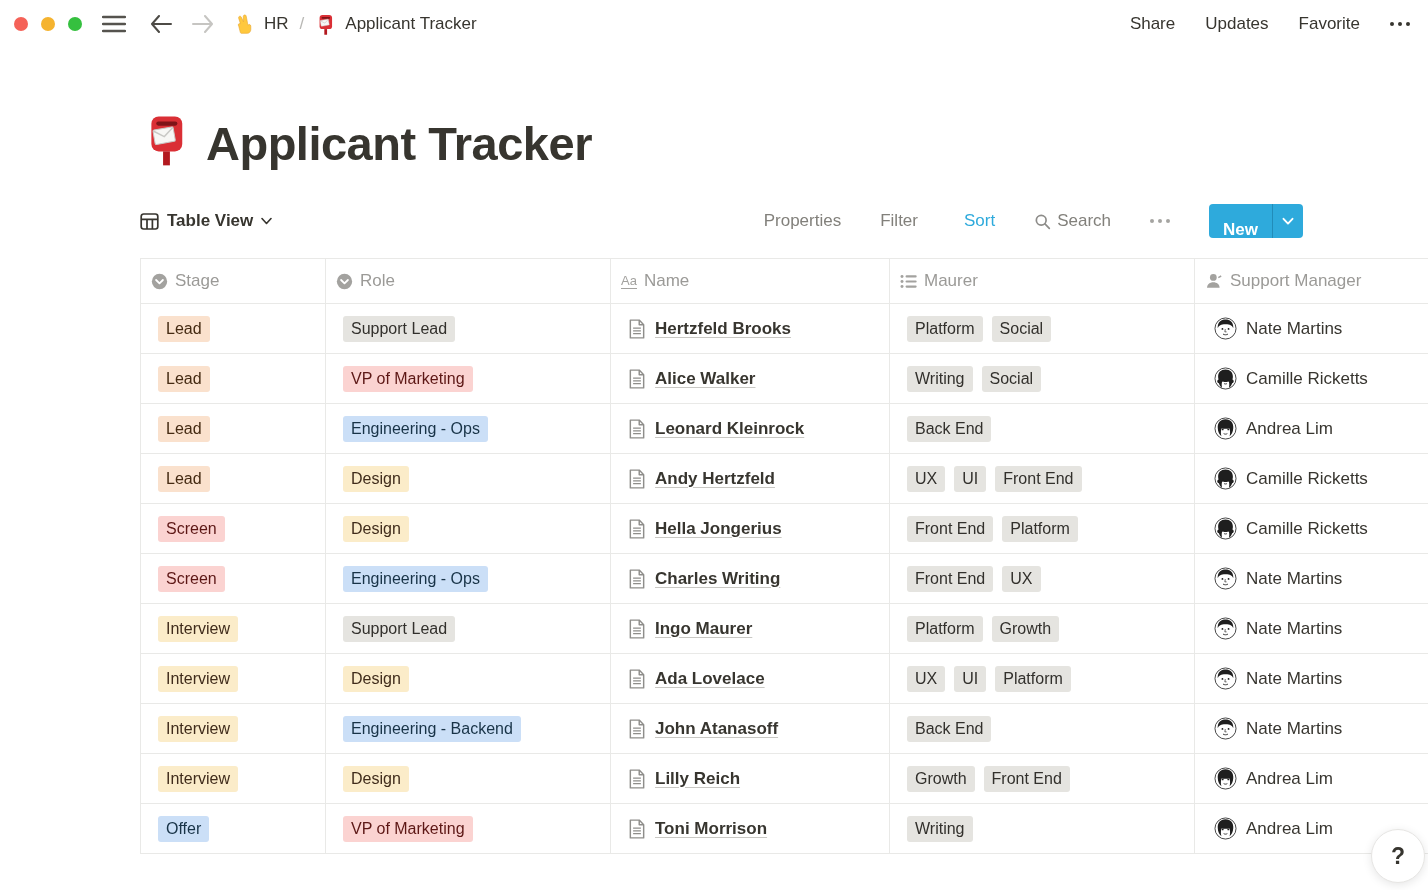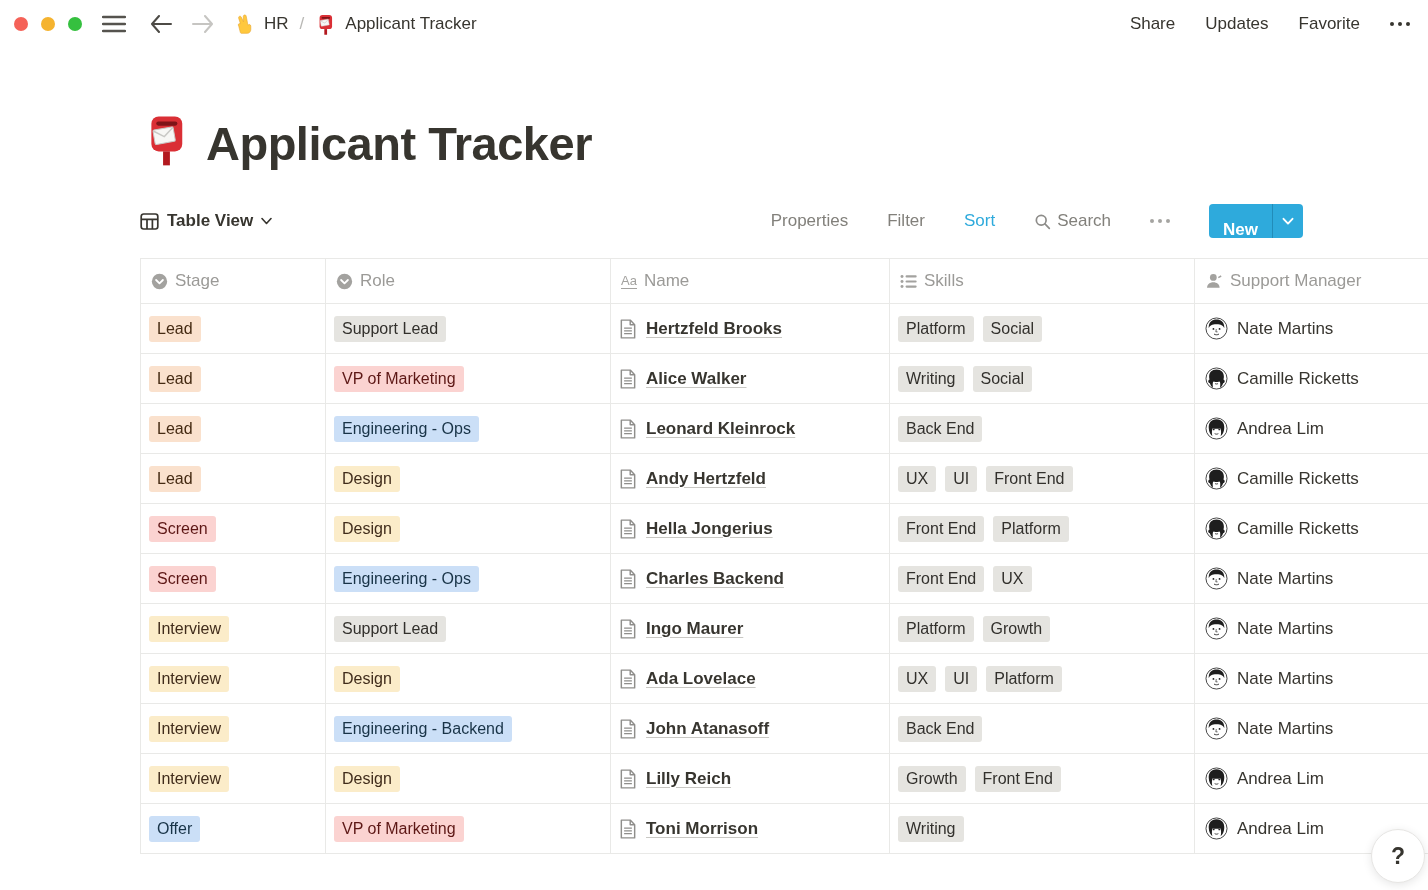--- a/index.html
+++ b/index.html
@@ -22,38 +22,38 @@
 
   
   .page-body { padding-left:140px; }
   .title-row { display:flex; align-items:flex-end; gap:14px; margin-top:60px; height:62px; }
   .page-title { font-size:47px; font-weight:700; letter-spacing:-0.5px; line-height:1.1; }
 
   .toolbar { margin-top:34px; width:1163px; display:flex; align-items:center; }
   .view-switch { display:flex; align-items:center; gap:8px; font-size:17px; font-weight:700; cursor:pointer; }
   .toolbar-right { margin-left:auto; display:flex; align-items:center; gap:39px; font-size:17px; color:#82807B; }
   .toolbar-right .tb-link { cursor:pointer; }
-  .sort-link { color:#2EAADC; }
+  .sort-link { color:#2EAADC;margin-left:7px; }
   .search-group { display:flex; align-items:center; gap:6px; cursor:pointer; }
   .dots { display:inline-flex; gap:4px; align-items:center; cursor:pointer; }
   .dots i { width:4px; height:4px; border-radius:50%; background:#A5A4A1; }
   .topbar-right .dots i { background:#37352F; }
   .new-btn { display:flex; align-items:stretch; border-radius:4px; overflow:hidden; cursor:pointer; height:34px; }
   .new-main { color:#fff; font-weight:700; font-size:17px; display:flex; align-items:center; padding:0 14px;margin-top:18px; }
   .new-caret { display:flex; align-items:center; padding:0 9px; border-left:1px solid rgba(9,85,119,0.35); }
 
   
   table { border-collapse:collapse; table-layout:fixed; width:1288px; margin-top:20px; }
   th,td { border-bottom:1px solid #E9E9E7; text-align:left; vertical-align:middle; }
   th:not(:last-child), td:not(:last-child){ border-right:1px solid #E9E9E7; }
   th:first-child, td:first-child { border-left:1px solid #E9E9E7;border-radius:20px; }
   thead th { border-top:1px solid #E9E9E7; height:45px; font-weight:400; color:#9B9A97; font-size:17px; padding-left:10px; cursor:pointer; }
   .th-inner { display:flex; align-items:center; gap:7px; }
   .aa-icon { font-size:13px; line-height:1; color:#A3A29F; border-bottom:1.3px solid #A3A29F; padding-bottom:1px; font-weight:400; }
-  tbody td { height:50px; padding-left:8px; font-size:17px; cursor:pointer;margin-left:32px; }
+  tbody td { height:50px; padding-left:17px; font-size:17px; cursor:pointer;margin-left:32px; }
   .tag { display:inline-block; padding:3px 8px; border-radius:3px; font-size:16px; line-height:1.25; white-space:nowrap; }
   .skills-wrap { display:flex; gap:9px; align-items:center; }
   .name-wrap { display:flex; align-items:center; gap:9px; }
   .name-text { font-weight:700; text-decoration:underline; text-decoration-color:#C9C8C4; text-underline-offset:3px; text-decoration-thickness:1px; }
   .mgr-wrap { display:flex; align-items:center; gap:9px; padding-left:2px; }
   .avatar { width:23px; height:23px; flex:0 0 auto; }
 
   
   .help-btn { position:fixed; left:1371px; top:829px; width:54px; height:54px; border-radius:50%;
     background:#fff; border:1px solid #E6E5E3; box-shadow:0 2px 10px rgba(0,0,0,0.10);
@@ -214,21 +214,21 @@
               <span style="display: inline-flex;">
                 <svg width="17" height="17" viewBox="0 0 16 16" fill="#A3A29F">
                   <circle cx="1.9" cy="3.2" r="1.4"></circle>
                   <rect x="5.2" y="2.2" width="10.5" height="2" rx="1"></rect>
                   <circle cx="1.9" cy="8" r="1.4"></circle>
                   <rect x="5.2" y="7" width="10.5" height="2" rx="1"></rect>
                   <circle cx="1.9" cy="12.8" r="1.4"></circle>
                   <rect x="5.2" y="11.8" width="10.5" height="2" rx="1"></rect>
                 </svg>
               </span>
-              <span>Skills</span>
+              <span>Maurer</span>
             </span>
           </th>
           <th>
             <span class="th-inner">
               <span style="display: inline-flex;">
                 <svg width="18" height="18" viewBox="0 0 16 16" fill="#A3A29F">
                   <circle cx="7.4" cy="4.8" r="3"></circle>
                   <path d="M1.8 14c0-3.1 2.5-5 5.6-5 3.1 0 5.6 1.9 5.6 5z"></path>
                   <path d="M11.5 4.5l2.6-1.6.6 1.4-2.6 1.3z"></path>
                 </svg>
@@ -425,21 +425,21 @@
     <td><span class="tag" style="background: rgb(203, 223, 247); color: rgb(24, 51, 71);">Engineering - Ops</span></td>
     <td>
             <span class="name-wrap">
               <span style="display: inline-flex;">
                 <svg width="18" height="20" viewBox="0 0 16 18">
                   <path d="M2 1h8l4 4.2V17H2z" fill="#fff" stroke="#8F8E8B" stroke-width="1.3" stroke-linejoin="round"></path>
                   <path d="M10 1v4.2h4" fill="none" stroke="#8F8E8B" stroke-width="1.3" stroke-linejoin="round"></path>
                   <path d="M4.5 8.2h7M4.5 10.7h7M4.5 13.2h7" stroke="#8F8E8B" stroke-width="1.1"></path>
                 </svg>
               </span>
-              <span class="name-text">Charles Backend</span>
+              <span class="name-text">Charles Writing</span>
             </span>
           </td>
     <td>
             <span class="skills-wrap">
               <span class="tag" style="background: rgb(229, 228, 224); color: rgb(50, 48, 44);">Front End</span>
               <span class="tag" style="background: rgb(229, 228, 224); color: rgb(50, 48, 44);">UX</span>
             </span>
           </td>
     <td>
             <span class="mgr-wrap">

